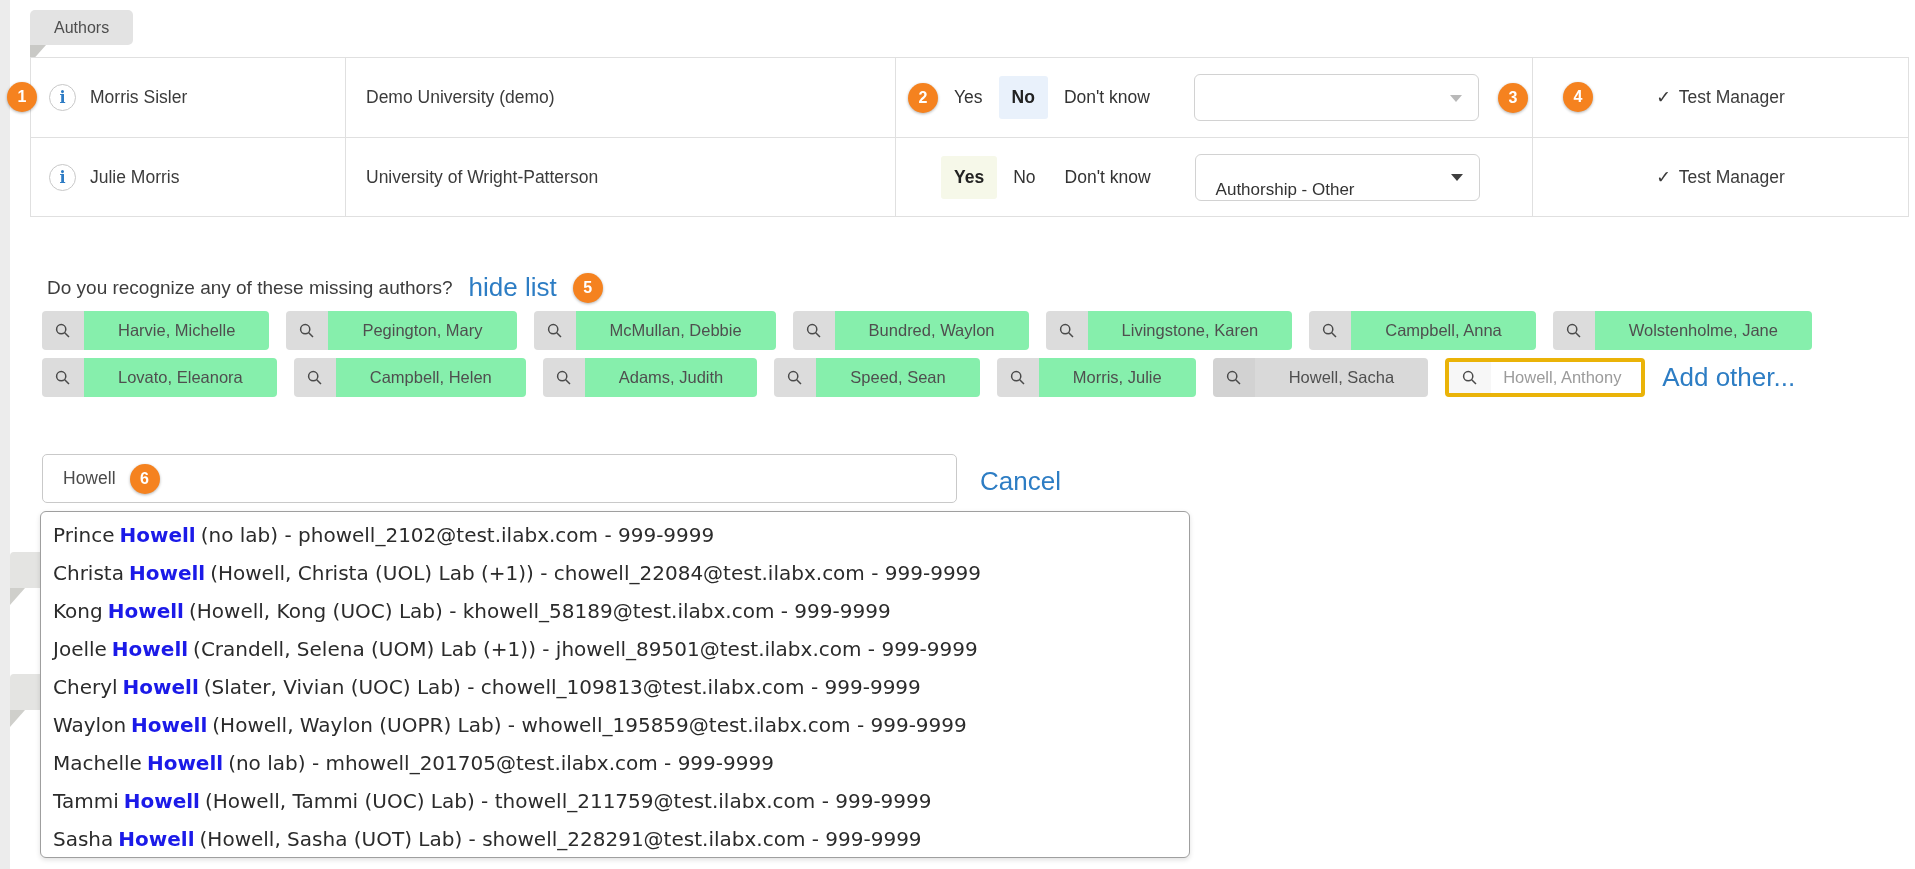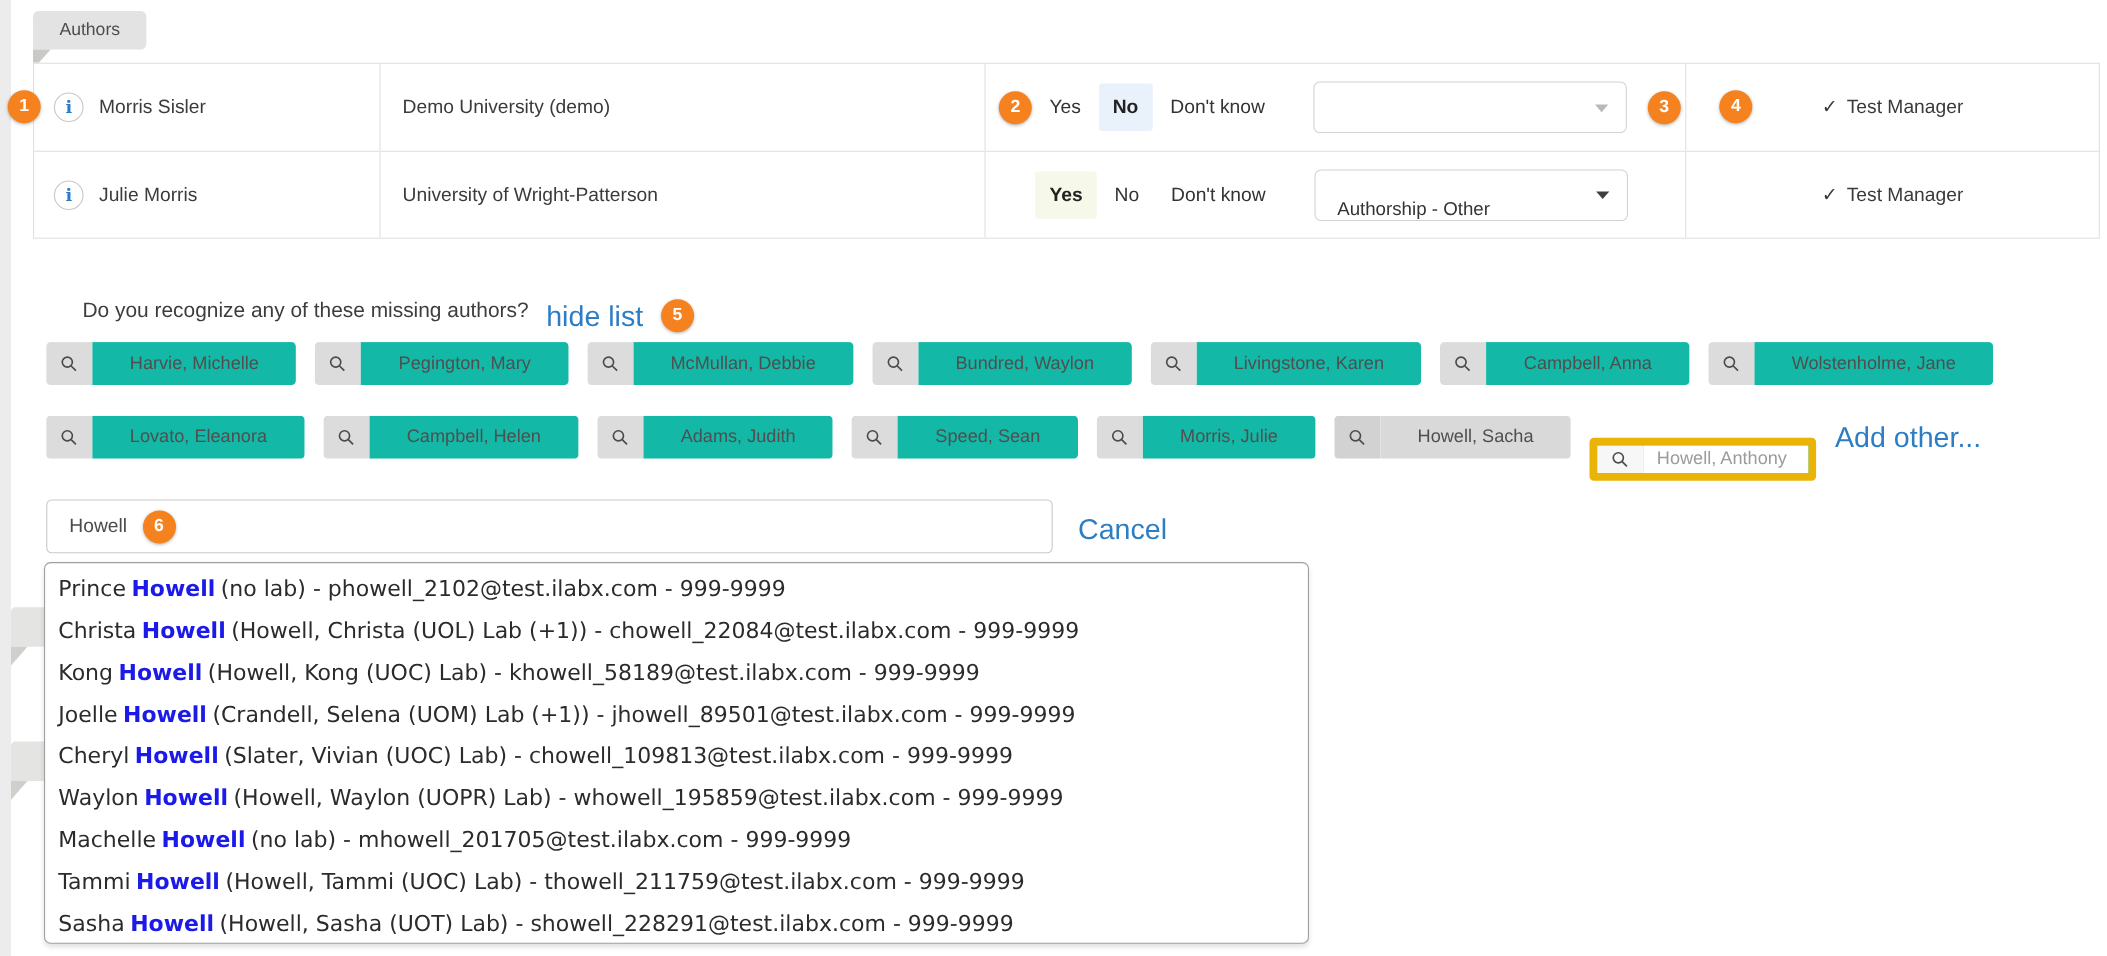--- a/index.html
+++ b/index.html
@@ -62,32 +62,32 @@
   }
   .chev { position:absolute; right:16px; top:50%; margin-top:-3px; width:0; height:0;
     border-left:6px solid transparent; border-right:6px solid transparent; }
   .chev.light { border-top:7px solid #b9b9b9; }
   .chev.dark  { border-top:7px solid #3f3f3f; }
   .badge-after-select { margin-left:16px; }
   .verified { font-size:17.5px; color:#3b3b3b; white-space:nowrap; }
   .verified .chk { margin-right:8px; }
 
   
-  .question-line { position:absolute; left:47px; top:272px; display:flex; gap:16px;margin-left:28px; }
+  .question-line { position:absolute; left:47px; top:272px; display:flex; align-items:center; gap:16px; }
   .question-text { font-size:19px; color:#3d3d3d; }
   .link { color:#2d7dc4; font-size:26px; cursor:pointer; white-space:nowrap; }
 
   
   .chip-row { position:absolute; left:42px; display:flex; align-items:center; gap:17px; }
   .chip { display:flex; height:39px; border-radius:4px; overflow:hidden; flex:0 0 auto; cursor:pointer; }
   .chip-icon { width:42px; background:#dcdcdc; display:flex; align-items:center; justify-content:center; }
-  .chip-label { background:#14b8a6; display:flex; align-items:center; padding:0 34px; font-size:16.5px; color:#4f4f4f; white-space:nowrap; }
+  .chip-label { background:#86efac; display:flex; align-items:center; padding:0 34px; font-size:16.5px; color:#4f4f4f; white-space:nowrap; }
   .chip.active .chip-icon { background:#d2d2d2; }
   .chip.active .chip-label { background:#d9d9d9; }
-  .chip.editing { border:7px solid #eab308; background:#5eead4;margin-top:40px; }
+  .chip.editing { border:4px solid #eab308; background:#0c4a6e; }
   .chip.editing .chip-icon { background:#f7f7f7; }
   .chip-input { border:none; outline:none; width:150px; padding:0 10px 0 12px; font-size:16.5px;
     font-family:"Liberation Sans", sans-serif; color:#4a4a4a; }
   .chip-input::placeholder { color:#9b9b9b; }
 
   
   .search-box {
     position:absolute; left:42px; top:454px; width:915px; height:49px;
     border:1px solid #c9c9c9; border-radius:5px; background:#fff;
     display:flex; align-items:center; padding-left:20px; gap:14px; z-index:4;

